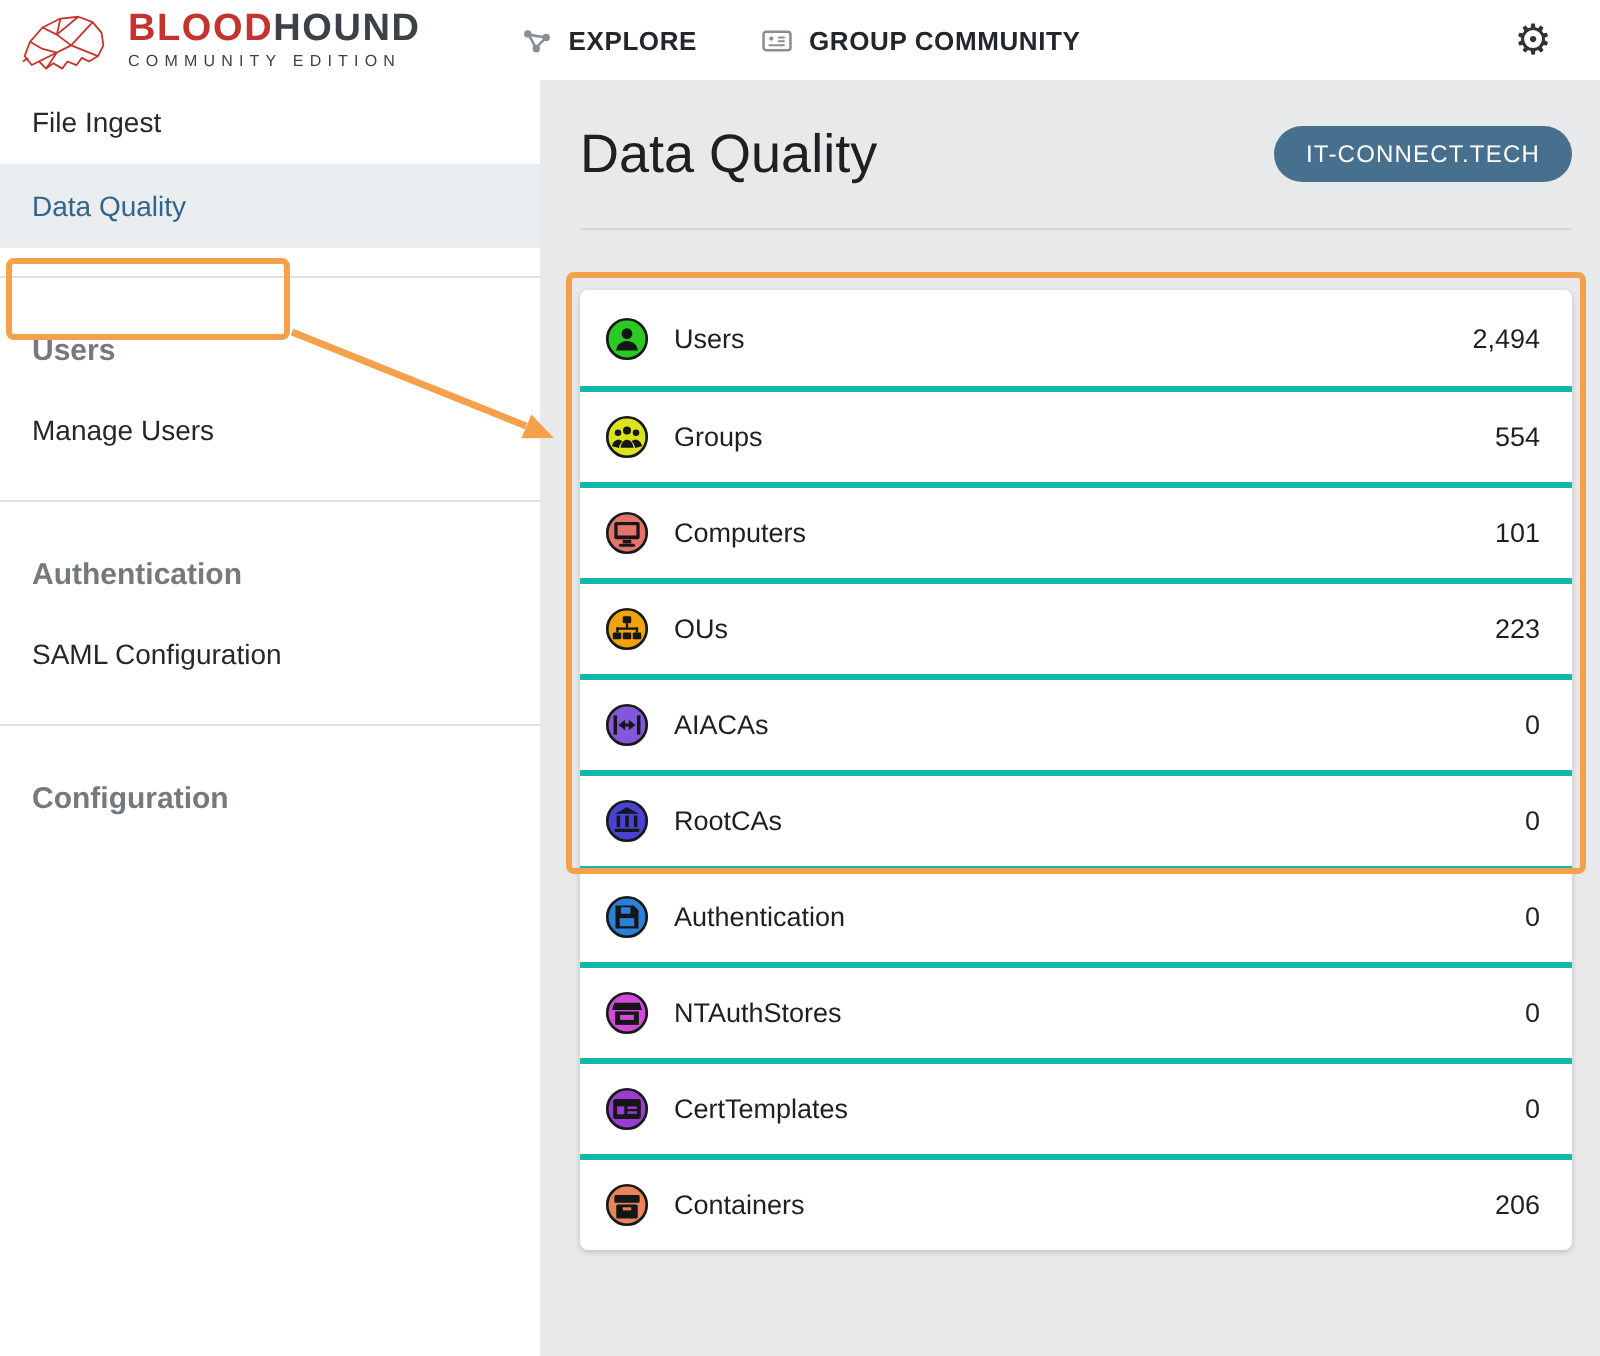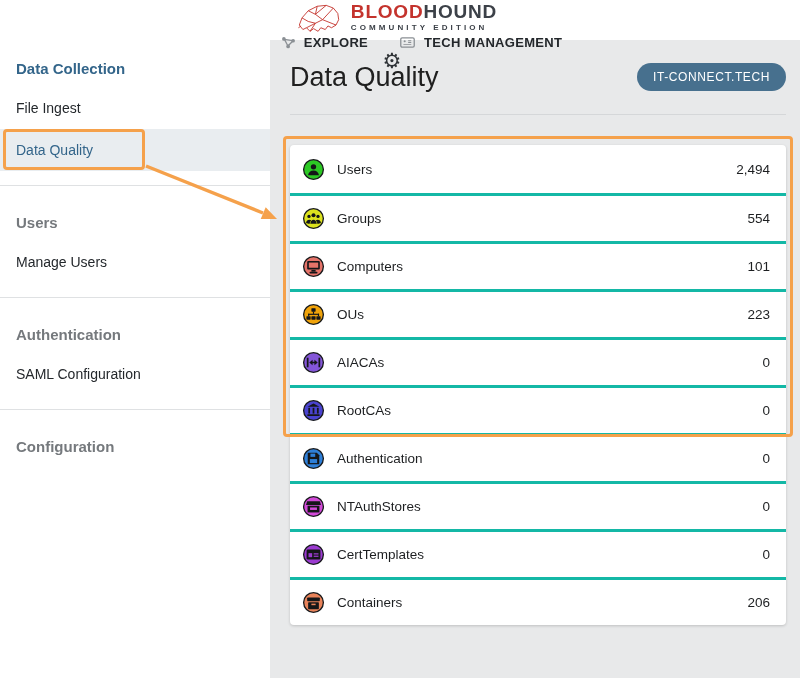--- a/index.html
+++ b/index.html
@@ -1,24 +1,24 @@
 <!DOCTYPE html>
 <html><head>
 <meta charset="utf-8">
 <style>
   * { margin:0; padding:0; box-sizing:border-box; }
   html,body { width:800px; height:678px; overflow:hidden; }
   body { font-family:"Liberation Sans", sans-serif; background:#e8e9ea; position:relative; }
 
   
-  .topbar { height:40px; background:#ffffff; display:flex; align-items:center; padding:0 16px 0 8px; position:relative; z-index:2;flex-direction:column; }
+  .topbar { height:40px; background:#ffffff; display:flex; align-items:center; padding:0 16px 0 8px; position:relative; z-index:2; }
   .brand { display:flex; align-items:center; gap:8px; cursor:pointer; }
   .brand-name { font-size:19px; font-weight:700; letter-spacing:0.8px; color:#3c4148; line-height:19px; }
   .brand-name .red { color:#c4332d; }
-  .brand-sub { font-size:8px; font-weight:700; letter-spacing:3.1px; color:#3c4148; margin-top:2px; }
+  .brand-sub { font-size:8px; font-weight:400; letter-spacing:3.1px; color:#3c4148; margin-top:2px; }
   .nav { display:flex; margin-left:50px; gap:30px; }
   .nav-item { display:flex; align-items:center; gap:7px; font-size:13px; font-weight:700; letter-spacing:0.3px; color:#23272b; cursor:pointer; }
   .spacer { flex:1; }
   .gear { font-family:"DejaVu Sans", sans-serif; font-size:21px; color:#2f3337; cursor:pointer; margin-right:8px; line-height:21px; }
 
   
   .layout { display:flex; height:638px; }
   .sidebar { width:270px; background:#ffffff; flex:none; }
   .side-header { font-size:15px; font-weight:700; padding:28px 16px 10px; color:#75797d; }
   .side-header.first { padding-top:20px; color:#33658a; }
@@ -82,32 +82,31 @@
     <div class="nav-item">
       <svg width="19" height="17" viewBox="0 0 24 24">
         <rect x="2.5" y="5.5" width="19" height="13" rx="2" fill="none" stroke="#8a8f94" stroke-width="1.8"></rect>
         <g fill="#8a8f94">
           <circle cx="8" cy="10.3" r="1.5"></circle>
           <rect x="12.6" y="8.8" width="5" height="1.4" rx="0.7"></rect>
           <rect x="12.6" y="11.4" width="5" height="1.4" rx="0.7"></rect>
           <rect x="6" y="14.3" width="11.6" height="1.4" rx="0.7"></rect>
         </g>
       </svg>
-      <span>TECH MANAGEMENT</span>
+      <span>GROUP COMMUNITY</span>
     </div>
   </nav>
 
   <div class="spacer"></div>
   <div class="gear">⚙</div>
 </header>
 
 <div class="layout">
 
   <aside class="sidebar">
-    <div class="side-header first">Data Collection</div>
     <div class="side-item">File Ingest</div>
     <div class="side-item selected">Data Quality</div>
     <div class="side-divider"></div>
 
     <div class="side-header">Users</div>
     <div class="side-item">Manage Users</div>
     <div class="side-divider"></div>
 
     <div class="side-header">Authentication</div>
     <div class="side-item">SAML Configuration</div>

